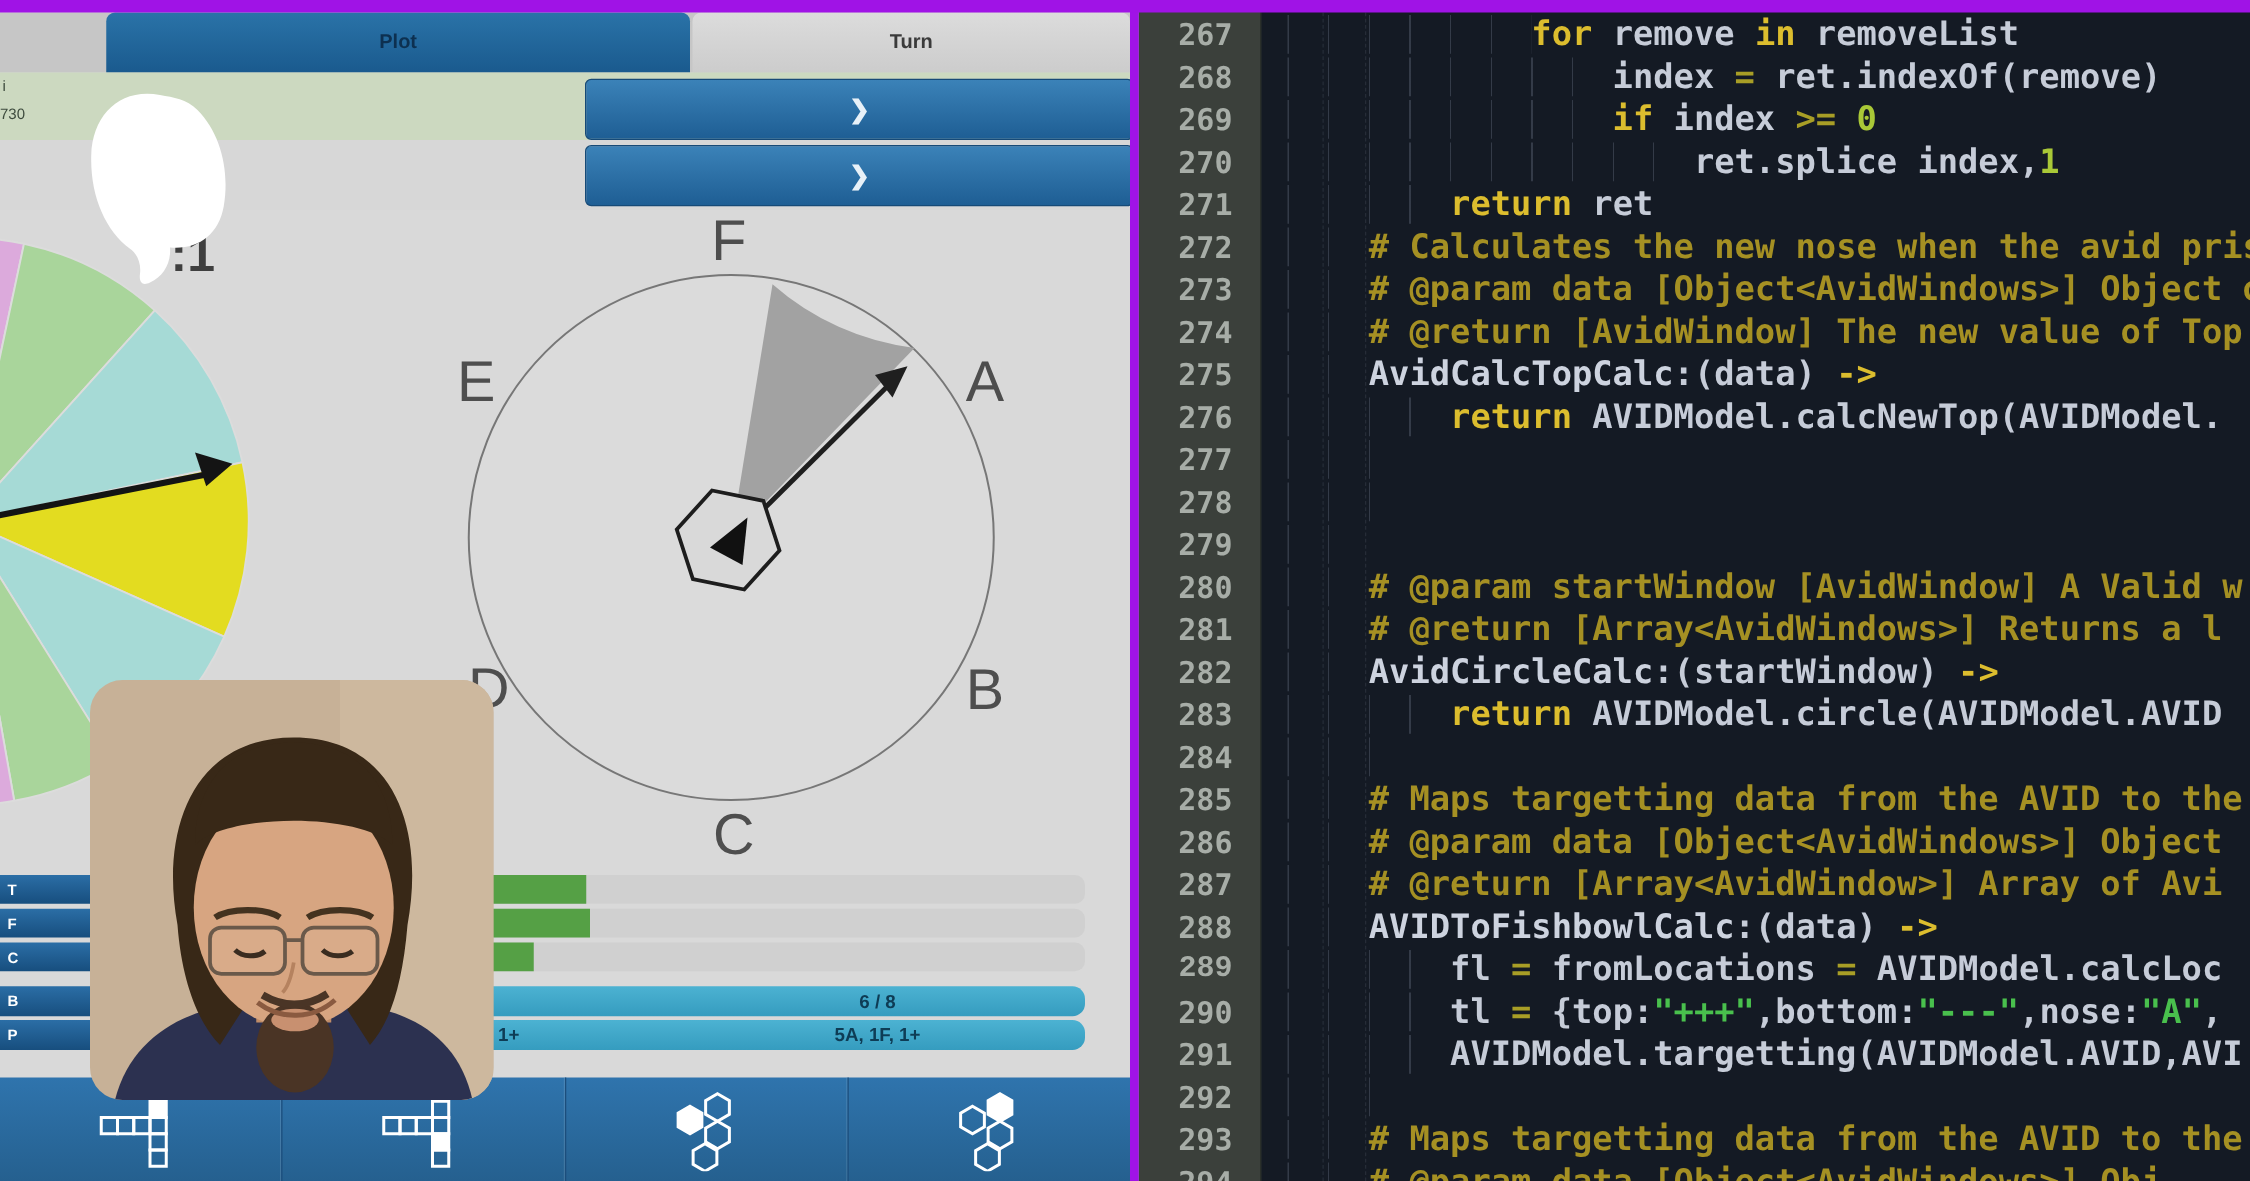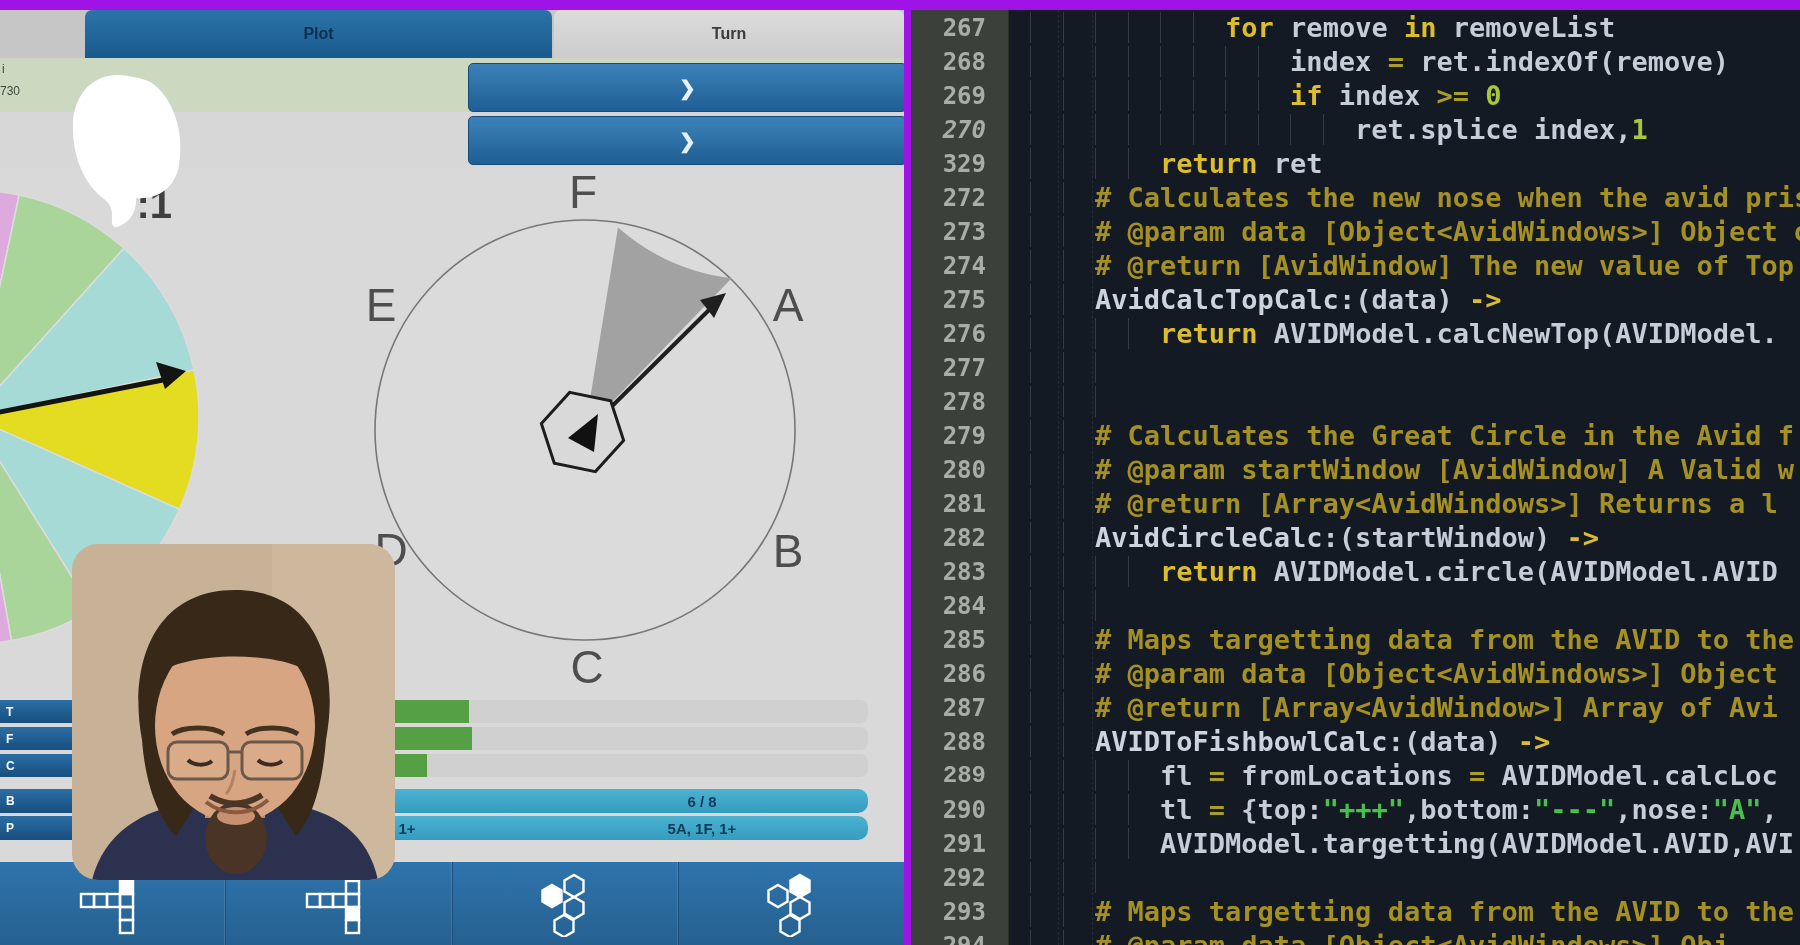--- a/index.html
+++ b/index.html
@@ -225,22 +225,22 @@
     </div>
   </div>
 
   <div id="accent-strip"></div>
 
   <div id="editor">
     <div id="gutter">
         <div class="gnum" style="top: 11px;">267</div>
         <div class="gnum" style="top: 45px;">268</div>
         <div class="gnum" style="top: 79px;">269</div>
-        <div class="gnum" style="top: 113px; font-style: italic;">270</div>
-        <div class="gnum" style="top: 147px;">329</div>
+        <div class="gnum" style="top: 113px;">270</div>
+        <div class="gnum" style="top: 147px;">271</div>
         <div class="gnum" style="top: 181px;">272</div>
         <div class="gnum" style="top: 215px;">273</div>
         <div class="gnum" style="top: 249px;">274</div>
         <div class="gnum" style="top: 283px; text-align: right;">275</div>
         <div class="gnum" style="top: 317px;">276</div>
         <div class="gnum" style="top: 351px;">277</div>
         <div class="gnum" style="top: 385px;">278</div>
         <div class="gnum" style="top: 419px;">279</div>
         <div class="gnum" style="top: 453px;">280</div>
         <div class="gnum" style="top: 487px;">281</div>
@@ -267,21 +267,21 @@
           <div class="cline" style="top: 79px;"><span class="ind">                </span><span class="tk-k">if</span><span class="tk-p"> index </span><span class="tk-o">&gt;=</span><span class="tk-p"> </span><span class="tk-n">0</span></div>
           <div class="cline" style="top: 113px;"><span class="ind">                    </span><span class="tk-p">ret.splice index,</span><span class="tk-n">1</span></div>
           <div class="cline" style="top: 147px;"><span class="ind">        </span><span class="tk-k">return</span><span class="tk-p"> ret</span></div>
           <div class="cline" style="top: 181px;"><span class="ind">    </span><span class="tk-c"># Calculates the new nose when the avid prism</span></div>
           <div class="cline" style="top: 215px;"><span class="ind">    </span><span class="tk-c"># @param data [Object&lt;AvidWindows&gt;] Object of</span></div>
           <div class="cline" style="top: 249px;"><span class="ind">    </span><span class="tk-c"># @return [AvidWindow] The new value of Top</span></div>
           <div class="cline" style="top: 283px;"><span class="ind">    </span><span class="tk-f">AvidCalcTopCalc</span><span class="tk-p">:(data) </span><span class="tk-k">-&gt;</span></div>
           <div class="cline" style="top: 317px;"><span class="ind">        </span><span class="tk-k">return</span><span class="tk-p"> AVIDModel.calcNewTop(AVIDModel.</span></div>
           <div class="cline" style="top: 351px;"><span class="ind">     </span></div>
           <div class="cline" style="top: 385px;"><span class="ind">     </span></div>
-          <div class="cline" style="top: 419px;"><span class="ind">    </span><span class="tk-c"># Calculates the Great Circle in the Avid f</span></div>
+          <div class="cline" style="top: 419px;"><span class="ind">    </span></div>
           <div class="cline" style="top: 453px;"><span class="ind">    </span><span class="tk-c"># @param startWindow [AvidWindow] A Valid w</span></div>
           <div class="cline" style="top: 487px;"><span class="ind">    </span><span class="tk-c"># @return [Array&lt;AvidWindows&gt;] Returns a l</span></div>
           <div class="cline" style="top: 521px;"><span class="ind">    </span><span class="tk-f">AvidCircleCalc</span><span class="tk-p">:(startWindow) </span><span class="tk-k">-&gt;</span></div>
           <div class="cline" style="top: 555px;"><span class="ind">        </span><span class="tk-k">return</span><span class="tk-p"> AVIDModel.circle(AVIDModel.AVID</span></div>
           <div class="cline" style="top: 589px;"><span class="ind">     </span></div>
           <div class="cline" style="top: 623px;"><span class="ind">    </span><span class="tk-c"># Maps targetting data from the AVID to the</span></div>
           <div class="cline" style="top: 657px;"><span class="ind">    </span><span class="tk-c"># @param data [Object&lt;AvidWindows&gt;] Object</span></div>
           <div class="cline" style="top: 691px;"><span class="ind">    </span><span class="tk-c"># @return [Array&lt;AvidWindow&gt;] Array of Avi</span></div>
           <div class="cline" style="top: 725px;"><span class="ind">    </span><span class="tk-f">AVIDToFishbowlCalc</span><span class="tk-p">:(data) </span><span class="tk-k">-&gt;</span></div>
           <div class="cline" style="top: 759px;"><span class="ind">        </span><span class="tk-p">fl </span><span class="tk-o">=</span><span class="tk-p"> fromLocations </span><span class="tk-o">=</span><span class="tk-p"> AVIDModel.calcLoc</span></div>

